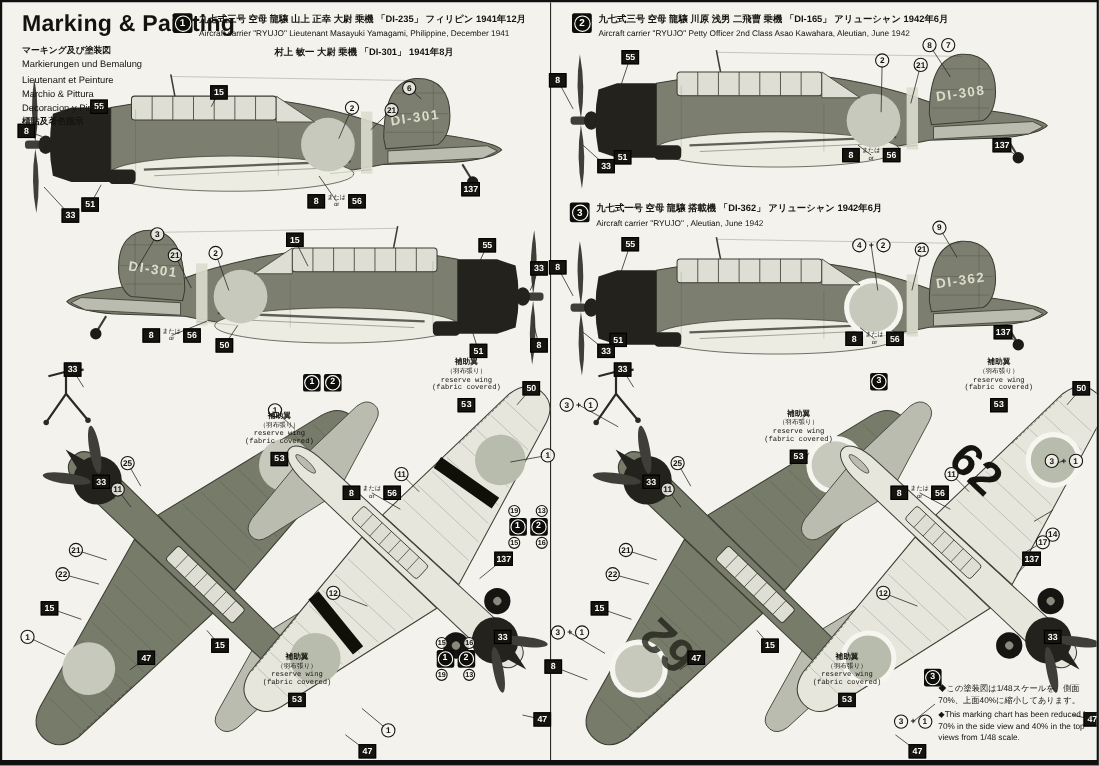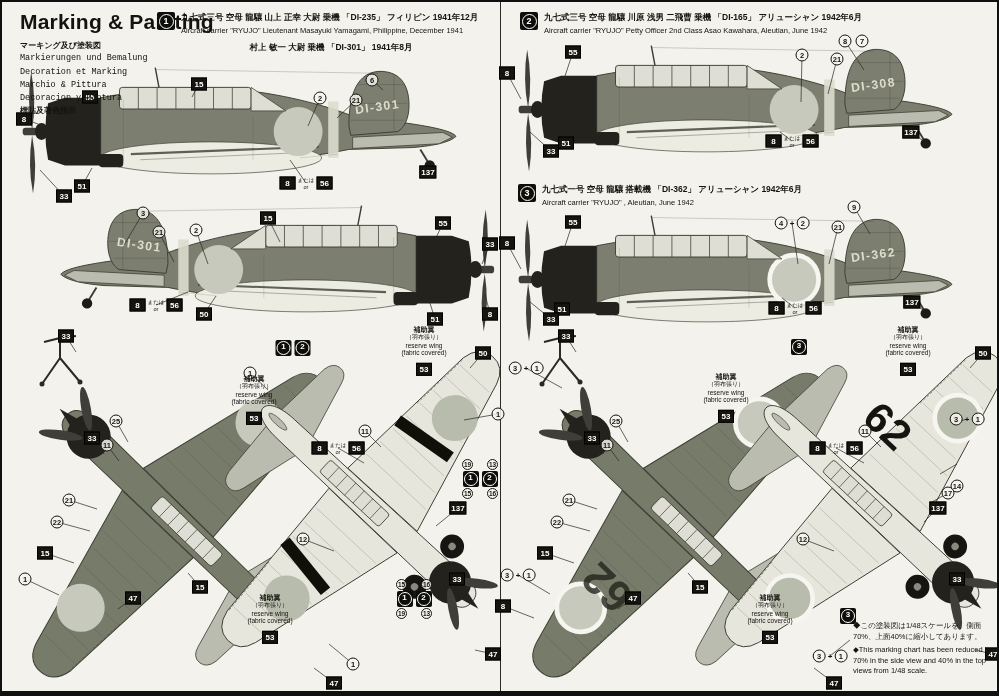--- a/index.html
+++ b/index.html
@@ -4,42 +4,42 @@
 <style>
   html,body{margin:0;padding:0;background:#888;}
   #sheet{position:relative;width:999px;height:696px;background:#f3f2ec;
     border:2px solid #101010;border-bottom-width:5px;box-sizing:border-box;
     font-family:"Liberation Sans",sans-serif;color:#14130f;overflow:hidden;}
   .divider{position:absolute;left:498px;top:0;width:1px;height:100%;background:#2b2b26;}
   #art{position:absolute;left:0;top:0;z-index:1;}
   #overlay{position:absolute;inset:0;z-index:3;}
   .title-block{position:absolute;left:18px;top:8px;z-index:4;}
   .title-block h1{margin:0 0 6px;font-size:21px;letter-spacing:.2px;}
-  .lang{font-size:8.5px;line-height:1.55;font-family:Liberation Mono, monospace;}
+  .lang{font-size:8.5px;line-height:1.55;}
   .lang.jp{font-size:8px;font-weight:bold;}
   .sec{position:absolute;z-index:4;}
   .sec .row{display:flex;align-items:flex-start;gap:6px;}
   .marker{flex:0 0 auto;width:18px;height:18px;background:#0d0d0a;border-radius:2px;
     display:flex;align-items:center;justify-content:center;}
   .marker span{width:13px;height:13px;border:1.5px solid #fff;border-radius:50%;
     color:#fff;font-size:9px;font-weight:bold;line-height:12px;text-align:center;}
   .sec .jp{font-size:8.5px;font-weight:bold;white-space:nowrap;}
   .sec .en{font-size:7.5px;white-space:nowrap;margin-top:2px;}
   .sec .sub{font-size:8.5px;font-weight:bold;margin-top:7px;width:300px;text-align:center;}
   .note{position:absolute;left:851px;top:619px;width:142px;font-size:7.5px;line-height:1.4;z-index:4;}
   .note .en{margin-top:3px;}
   .co{position:absolute;transform:translate(-50%,-50%);display:flex;align-items:center;gap:2px;z-index:5;}
   .cbox{min-width:12px;height:11px;padding:0 1px;background:#15140f;color:#fff;border:1px solid #000;
     font-size:8px;font-weight:bold;line-height:11px;text-align:center;display:inline-block;}
   .ccirc{width:13px;height:13px;border:1.3px solid #15140f;border-radius:50%;box-sizing:border-box;
     background:rgba(246,245,239,.85);font-size:7.5px;font-weight:bold;line-height:11px;text-align:center;
     display:inline-block;color:#15140f;}
   .plus{font-size:8px;font-weight:bold;}
   .orjp{display:flex;flex-direction:column;font-size:5.5px;line-height:1.1;align-items:center;}
-  .ail{position:absolute;transform:translate(-50%,-50%);width:70px;text-align:center;z-index:5;line-height:1.2;}
+  .ail{position:absolute;transform:translate(-50%,-50%);width:70px;text-align:center;z-index:5;line-height:1.2;font-family:Liberation Mono, monospace;}
   .ail .l1{font-size:7px;font-weight:bold;}
   .ail .l2{font-size:6px;}
   .ail .l3,.ail .l4{font-size:6.5px;}
   .ail .cbox{margin-top:1px;}
   .badgewrap{position:absolute;transform:translate(-50%,-50%);display:flex;flex-direction:column;
     align-items:center;gap:1px;z-index:5;}
   .brow{display:flex;gap:3px;}
   .badge{width:16px;height:16px;background:#0d0d0a;border-radius:2px;display:flex;align-items:center;justify-content:center;}
   .badge span{width:12px;height:12px;border:1.4px solid #fff;border-radius:50%;color:#fff;
     font-size:8px;font-weight:bold;line-height:10px;text-align:center;}
@@ -459,21 +459,21 @@
       <path d="M336,446 L362,461" stroke="#26261f" stroke-width="0.7"></path>
       <path d="M834,446 L862,461" stroke="#26261f" stroke-width="0.7"></path>
     </svg>
 
   <div class="divider"></div>
 
   <div class="title-block">
     <h1>Marking &amp; Painting</h1>
     <div class="lang jp">マーキング及び塗装図</div>
     <div class="lang">Markierungen und Bemalung</div>
-    <div class="lang">Decoration et Marking</div>
+    <div class="lang">Lieutenant et Peinture</div>
     <div class="lang">Marchio &amp; Pittura</div>
     <div class="lang">Decoracion y Pintura</div>
     <div class="lang jp">標貼及著色指示</div>
   </div>
 
   <div class="sec" style="left:155px;top:10px;">
     <div class="row">
       <div class="marker">
           <span>1</span>
         </div>

